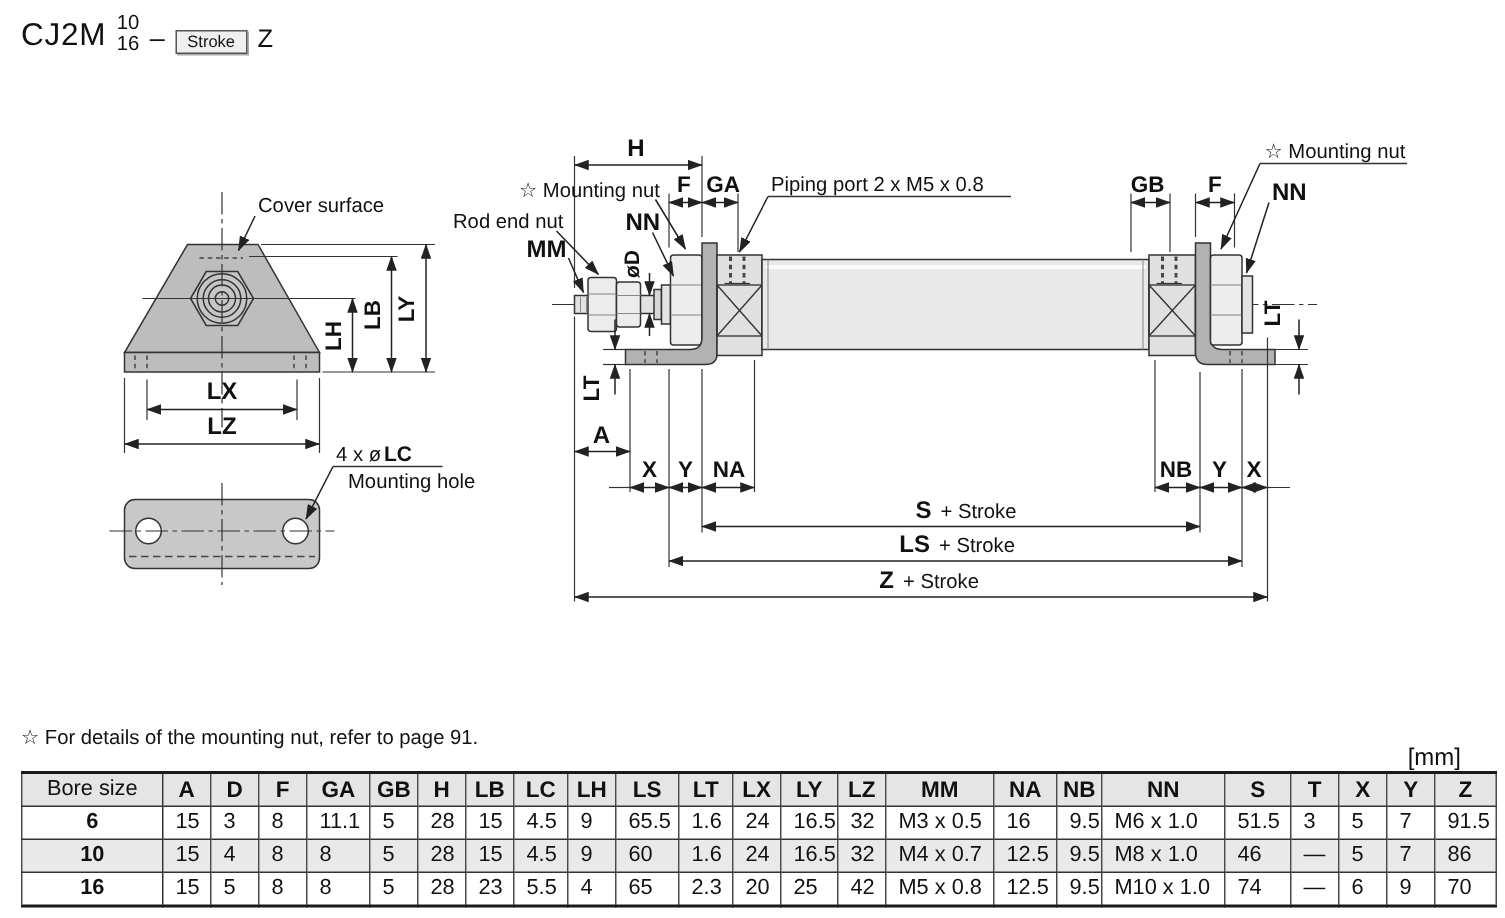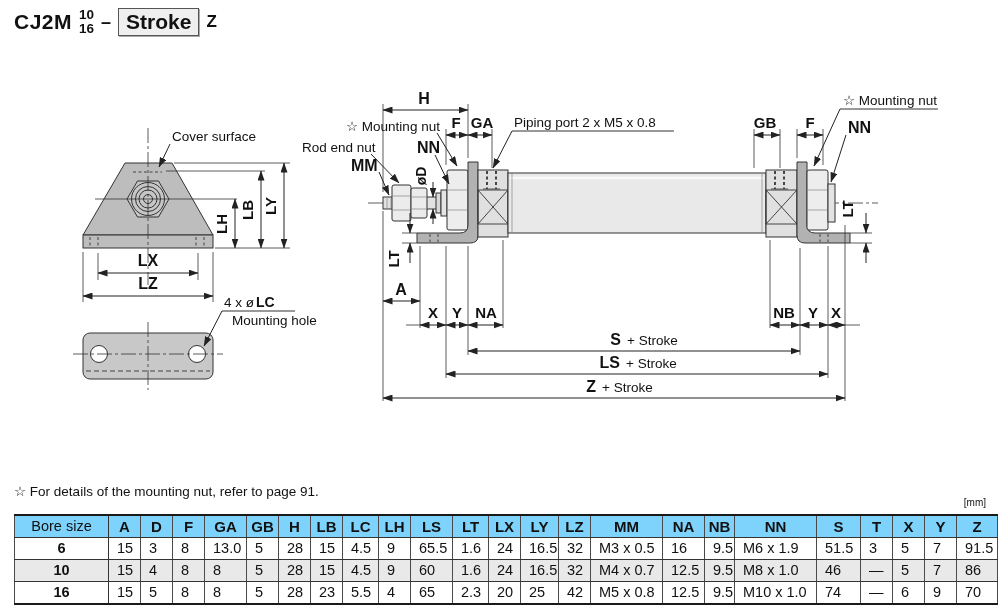--- a/index.html
+++ b/index.html
@@ -1,43 +1,43 @@
 <!DOCTYPE html>
 <html><head>
 <meta charset="utf-8">
 <style>
   html,body{margin:0;padding:0}
   body{width:1003px;height:612px;background:#fff;font-family:"Liberation Sans",sans-serif;color:#111;position:relative;overflow:hidden}
-  .title{position:absolute;left:14px;top:8px;display:flex;align-items:center;gap:7px;font-weight:bold}
+  .title{position:absolute;left:14px;top:8px;display:flex;align-items:flex-end;gap:7px;font-weight:normal}
   .title .model{font-size:21px;letter-spacing:.5px}
   .frac{display:flex;flex-direction:column;line-height:1.05;font-size:13.5px;text-align:center}
   .dash{font-size:18px}
-  .stroke-box{border:1.6px solid #555;background:#efefef;padding:1px 7px;font-size:21px;box-shadow:1px 1px 0 #aaa}
+  .stroke-box{border:1.6px solid #555;background:#efefef;padding:1px 7px;font-size:11px;box-shadow:1px 1px 0 #aaa}
   .suffix{font-size:17px}
   #fig{position:absolute;left:0;top:0}
   .footnote{position:absolute;left:14px;top:483px;font-size:13.5px}
-  .units{position:absolute;right:17px;top:497px;font-size:10px}
+  .units{position:absolute;right:29px;top:497px;font-size:16px}
   
   .ol{stroke:#333;stroke-width:1}
   .dim{stroke:#222;stroke-width:1;fill:none}
   .ext{stroke:#333;stroke-width:.8;fill:none}
   .cl{stroke:#333;stroke-width:.8;stroke-dasharray:15 3 3 3;fill:none}
   .hid{stroke:#444;stroke-width:1;stroke-dasharray:3 2.5;fill:none}
   .thin{stroke:#888;stroke-width:.7;fill:none}
   text.d16{font:bold 16px "Liberation Sans",sans-serif;fill:#111}
   text.d15{font:bold 15px "Liberation Sans",sans-serif;fill:#111}
   text.d14{font:bold 14px "Liberation Sans",sans-serif;fill:#111}
   text.t13{font:13.5px "Liberation Sans",sans-serif;fill:#111}
   
   #dims{position:absolute;left:14px;top:514px;width:973px;border-collapse:collapse;table-layout:fixed;
         border:1.6px solid #222;border-top:2.6px solid #1a1a1a;border-bottom:2.6px solid #1a1a1a}
   #dims th,#dims td{border-left:1px solid #4a4a4a;border-right:1px solid #4a4a4a;
         border-top:1.5px solid #333;border-bottom:1.5px solid #333;
         height:21px;line-height:21px;white-space:nowrap;overflow:hidden}
-  #dims th{background:#7dd3fc;font-weight:bold;font-size:15px;text-align:center;padding:0}
+  #dims th{background:#e5e5e5;font-weight:bold;font-size:15px;text-align:center;padding:0}
   #dims th:first-child{font-weight:normal;font-size:14.5px;border-right:1.6px solid #333}
   #dims td{font-size:14.5px;text-align:left;padding:0 0 0 8px}
   #dims td.bore{text-align:center;font-weight:bold;padding:0;border-right:1.6px solid #333}
   #dims tbody tr:nth-child(2) td{background:#e9e9e9}
 </style>
 </head>
 <body>
 
 <div class="title">
   <span class="model">CJ2M</span>
@@ -331,35 +331,35 @@
         <th>Y</th>
         <th>Z</th>
       </tr>
     </thead>
     <tbody>
       <tr>
         <td class="bore">6</td>
         <td>15</td>
         <td>3</td>
         <td>8</td>
-        <td>13.0</td>
+        <td>11.1</td>
         <td>5</td>
         <td>28</td>
         <td>15</td>
         <td>4.5</td>
         <td>9</td>
         <td>65.5</td>
         <td>1.6</td>
         <td>24</td>
         <td>16.5</td>
         <td>32</td>
         <td>M3 x 0.5</td>
         <td>16</td>
         <td>9.5</td>
-        <td>M6 x 1.9</td>
+        <td>M6 x 1.0</td>
         <td>51.5</td>
         <td>3</td>
         <td>5</td>
         <td>7</td>
         <td>91.5</td>
       </tr>
       <tr>
         <td class="bore">10</td>
         <td>15</td>
         <td>4</td>

